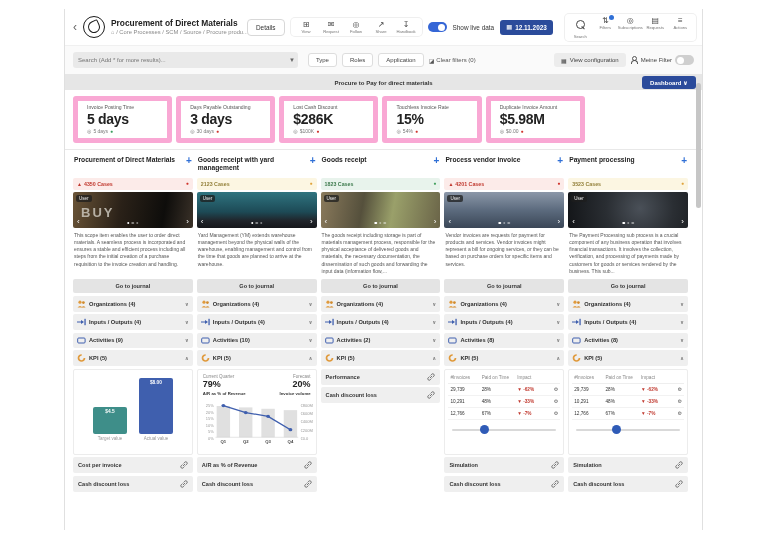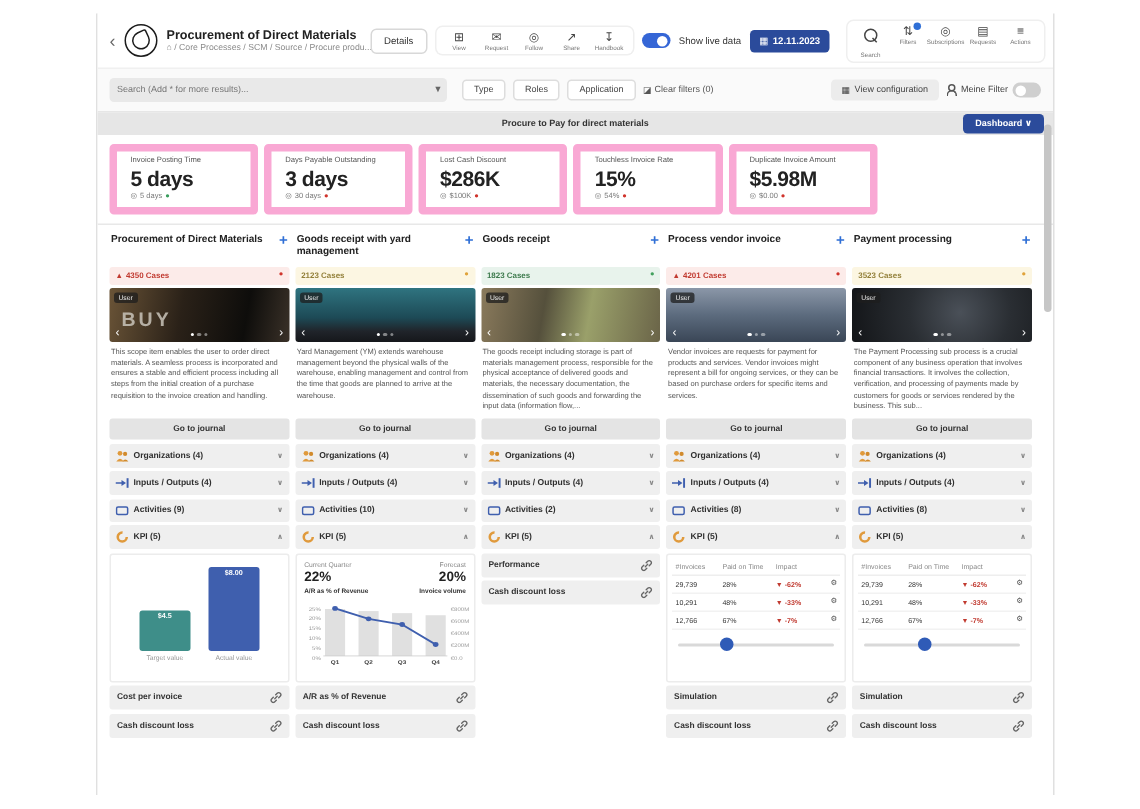--- a/index.html
+++ b/index.html
@@ -421,21 +421,21 @@
             <circle cx="4.5" cy="4" r="3" fill="none" stroke="#e09a3c" stroke-width="1.7" stroke-dasharray="14 5"></circle>
           </svg>
       <span>KPI (5)</span>
       <span class="chev">∧</span>
     </div>
 
     <div class="kpi-panel-variant panel-combo">
       <div class="combo-head">
         <div>
               <div class="lbl">Current Quarter</div>
-              <div class="val">22%</div>
+              <div class="val">79%</div>
             </div>
         <div class="right">
               <div class="lbl">Forecast</div>
               <div class="val">20%</div>
             </div>
       </div>
       <div class="axis-lbls">
         <span>A/R as % of Revenue</span>
         <span>Invoice volume</span>
       </div>

